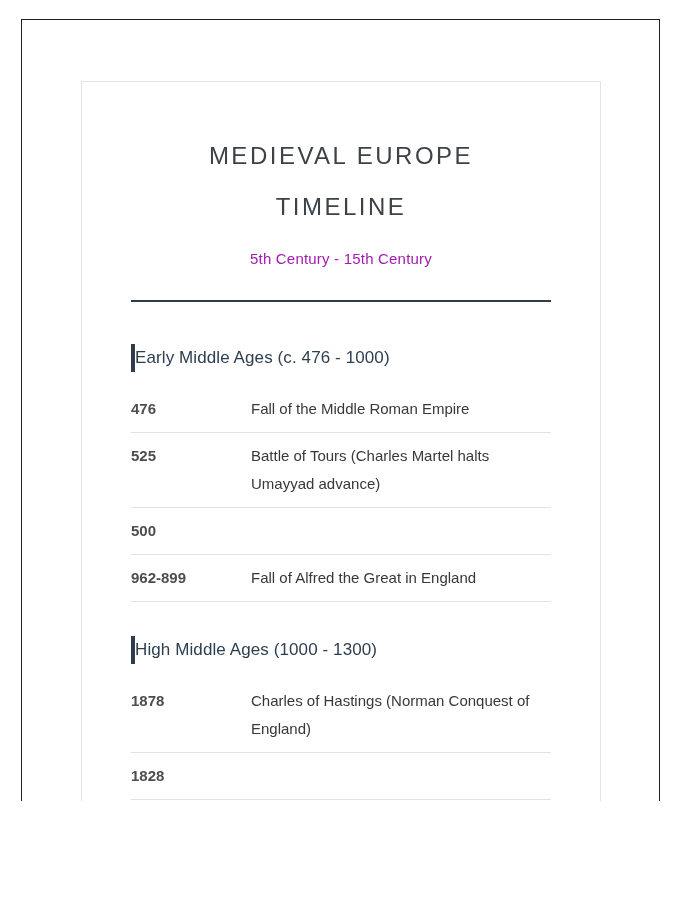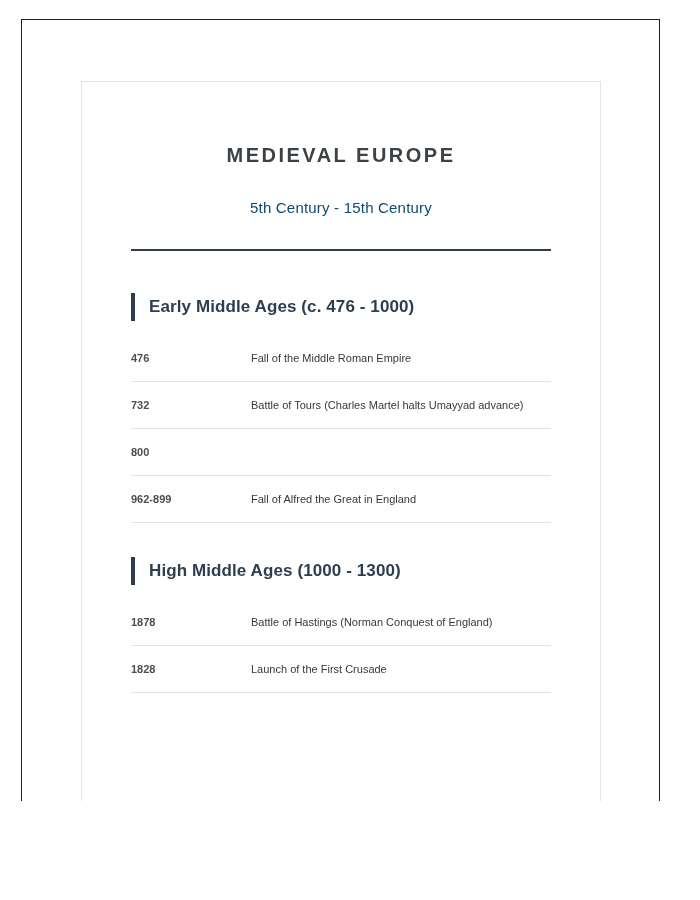--- a/index.html
+++ b/index.html
@@ -13,86 +13,86 @@
     --card-border:#e4e4e4;
   }
   *{margin:0;padding:0;box-sizing:border-box;}
   html,body{width:700px;height:900px;background:#ffffff;
     font-family:"Liberation Sans","DejaVu Sans",sans-serif;}
   .clip{position:absolute;left:0;top:0;width:700px;height:801px;overflow:hidden;}
   .frame{position:absolute;left:21px;top:19px;width:639px;height:880px;
     border:1.5px solid var(--frame);background:#ffffff;}
   .card{position:absolute;left:81px;top:81px;width:520px;height:820px;
     border:1px solid var(--card-border);background:#ffffff;padding:0 49px;}
-  .doc-title{margin-top:48px;text-align:center;font-size:20px;font-weight:700;
+  .doc-title{margin-top:48px;text-align:center;font-size:24px;font-weight:400;
     letter-spacing:2.5px;line-height:51px;color:var(--title);}
   .doc-title span{display:block;}
   .doc-subtitle{margin-top:16px;text-align:center;font-size:15px;
-    color:#0c4a6e;line-height:22px;letter-spacing:0.2px;}
+    color:#a21caf;line-height:22px;letter-spacing:0.2px;}
   .title-rule{margin-top:30px;height:2px;background:var(--accent);border:none;}
   .section{margin-top:42px;}
   .section + .section{margin-top:34px;}
-  .section-heading{border-left:4px solid var(--accent);padding-left:14px;
-    font-size:17px;font-weight:700;line-height:28px;color:var(--heading);
+  .section-heading{border-left:4px solid var(--accent);
+    font-size:17px;font-weight:400;line-height:28px;color:var(--heading);
     letter-spacing:0.1px;}
   .rows{margin-top:14px;}
   .row{display:flex;padding:9px 0;border-bottom:1px solid var(--divider);
-    font-size:11px;line-height:28px;}
+    font-size:15px;line-height:28px;}
   .year{width:120px;flex-shrink:0;font-weight:700;color:var(--year);}
   .desc{flex:1;color:var(--text);}
 </style>
 </head>
 <body>
 
 <div class="clip">
   <div class="frame"></div>
   <div class="card">
 
     <h1 class="doc-title">
         <span>MEDIEVAL EUROPE</span>
+        <span>TIMELINE</span>
       </h1>
 
     <div class="doc-subtitle">5th Century - 15th Century</div>
 
     <hr class="title-rule">
 
     <div>
   <div class="section">
     <div class="section-heading">Early Middle Ages (c. 476 - 1000)</div>
     <div class="rows">
   <div class="row">
     <div class="year">476</div>
     <div class="desc">Fall of the Middle Roman Empire</div>
   </div>
 
   <div class="row">
-    <div class="year">732</div>
+    <div class="year">525</div>
     <div class="desc">Battle of Tours (Charles Martel halts Umayyad advance)</div>
   </div>
 
   <div class="row">
-    <div class="year">800</div>
+    <div class="year">500</div>
   </div>
 
   <div class="row">
     <div class="year">962-899</div>
     <div class="desc">Fall of Alfred the Great in England</div>
   </div>
 </div>
   </div>
 
   <div class="section">
     <div class="section-heading">High Middle Ages (1000 - 1300)</div>
     <div class="rows">
   <div class="row">
     <div class="year">1878</div>
-    <div class="desc">Battle of Hastings (Norman Conquest of England)</div>
+    <div class="desc">Charles of Hastings (Norman Conquest of England)</div>
   </div>
 
   <div class="row">
     <div class="year">1828</div>
-    <div class="desc">Launch of the First Crusade</div>
   </div>
 </div>
   </div>
 </div>
   </div>
 </div>
 
 </body></html>

